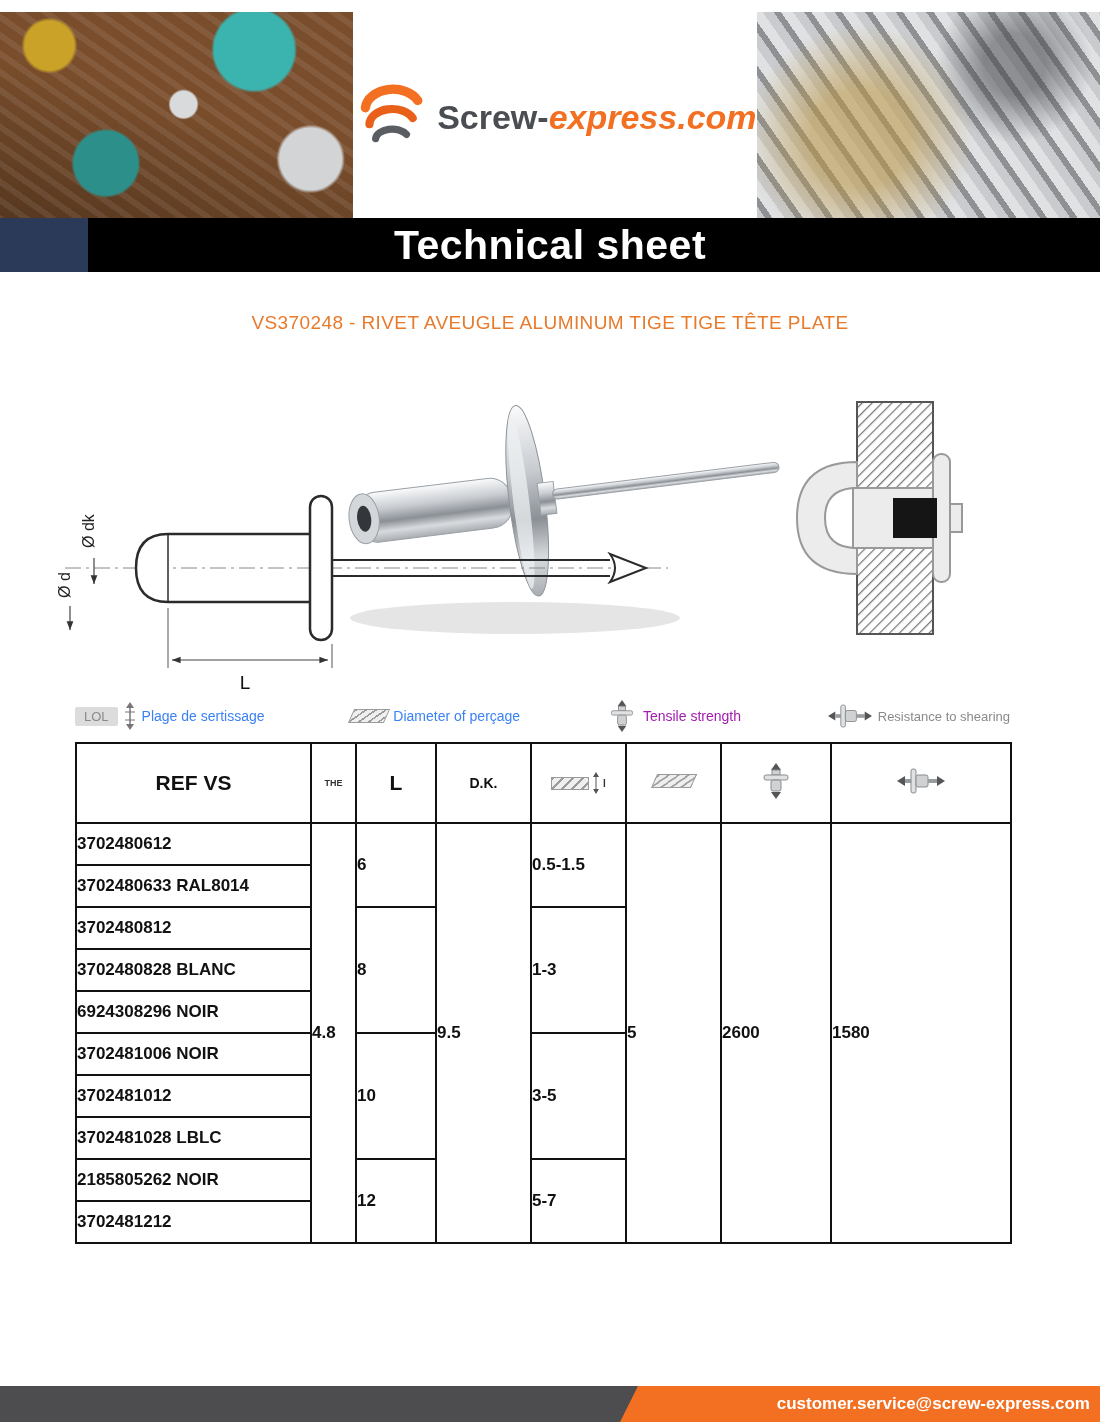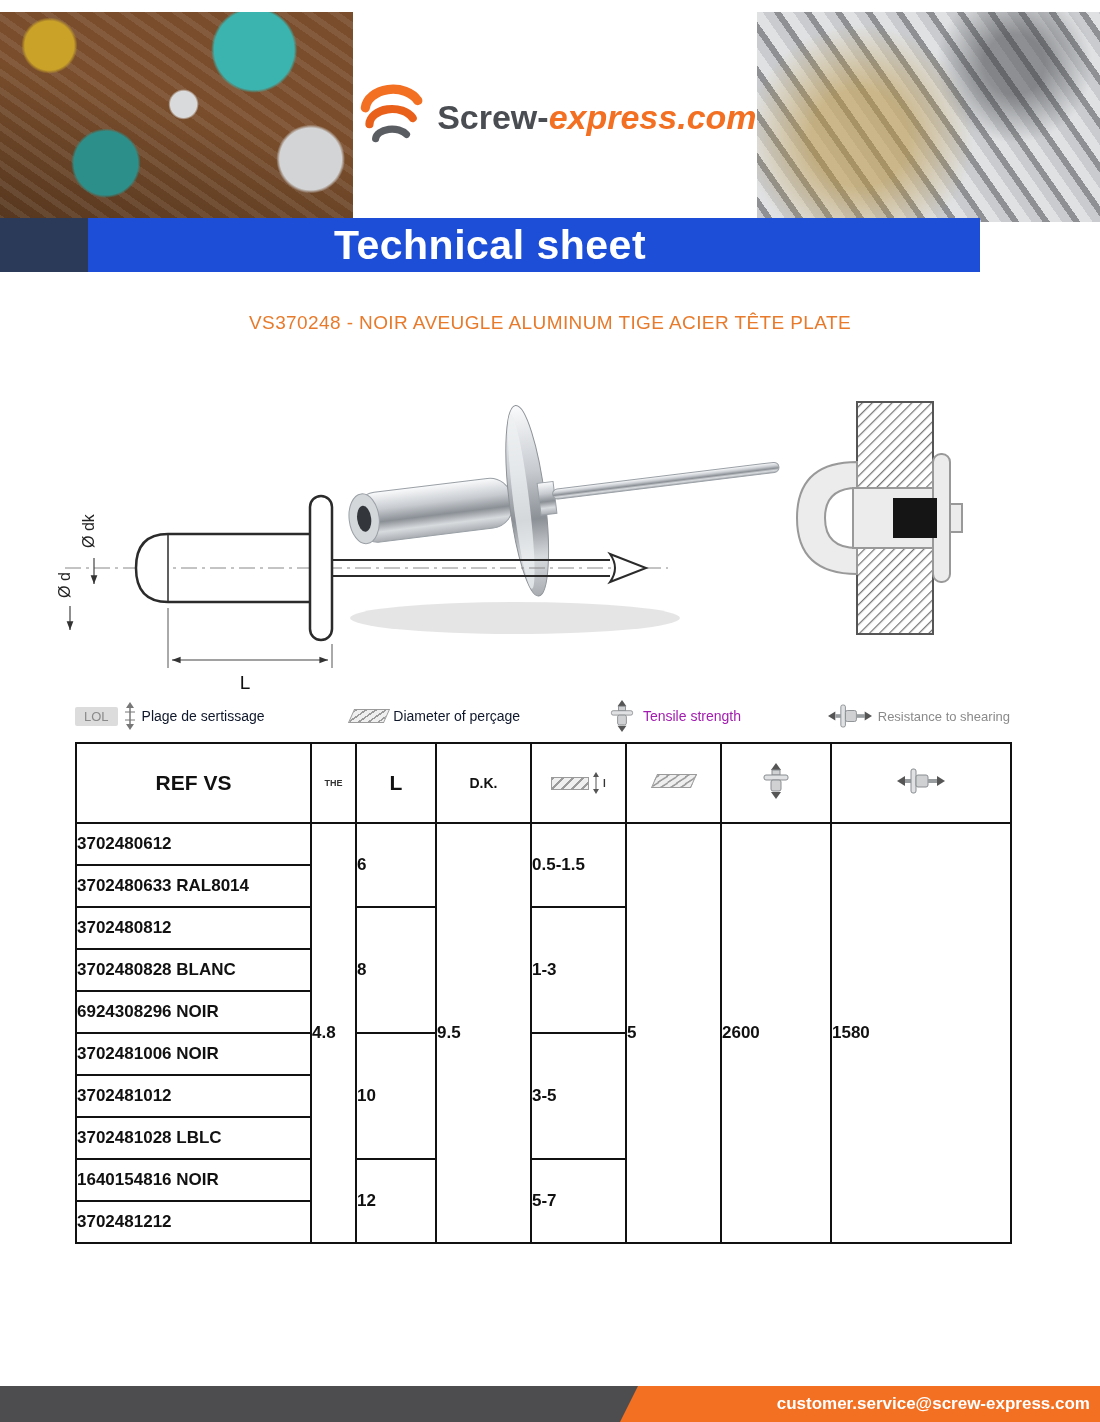--- a/index.html
+++ b/index.html
@@ -29,41 +29,41 @@
       radial-gradient(circle at 75% 25%, rgba(60,62,66,0.5) 0 10%, transparent 26%),
       repeating-linear-gradient(55deg, #c9cbce 0 9px, #8e9093 9px 15px, #dfe1e3 15px 25px),
       repeating-linear-gradient(-40deg, rgba(255,255,255,0.25) 0 4px, transparent 4px 18px);
   }
   .logo-area { flex:1; background:#fff; display:flex; align-items:center; justify-content:center; gap:12px; }
   .logo-text { font-size:34px; font-weight:bold; white-space:nowrap; }
   .lt-dark { color:#4a4d52; }
   .lt-orange { color:#F36F21; font-style:italic; }
 
   
-  .banner { position:absolute; top:218px; left:0; width:980px; height:54px; background:#1d4ed8; }
+  .banner { position:absolute; top:218px; left:0; width:1100px; height:54px; background:#000000; }
   .banner-navy { position:absolute; left:0; top:0; width:88px; height:54px; background:#2C3A5A; }
   .banner-title { position:absolute; left:0; right:0; top:0; text-align:center; line-height:54px;
                   color:#fff; font-size:41px; font-weight:bold; letter-spacing:0.5px; }
 
   
   .sheet-title { position:absolute; top:312px; left:0; right:0; text-align:center;
                  color:#E87A2B; font-size:19px; letter-spacing:0.4px; }
 
   
   .diagram { position:absolute; top:346px; left:0; width:1100px; height:360px; }
   .rivet-photo { position:absolute; left:300px; top:0px; width:500px; height:320px; }
   .tech-drawing { position:absolute; left:50px; top:62px; width:630px; height:295px; }
   .cross-section { position:absolute; left:795px; top:54px; width:175px; height:235px; }
 
   
   .legend { position:absolute; top:700px; left:75px; width:935px; display:flex;
             align-items:center; justify-content:space-between; }
   .lg-group { display:flex; align-items:center; gap:6px; }
   .lol-box { background:#dcdcdc; color:#8a8a8a; font-size:13px; padding:2px 9px; border-radius:2px; }
-  .lg-text { font-size:14px; color:#0f172a; }
+  .lg-text { font-size:14px; color:#3b82f6; }
   .lg-text.blue { color:#a21caf;text-align:center; }
   .lg-text.gray { color:#8a8a8a; font-size:13px; }
   .hatch-box { display:inline-block; border:1px solid #9b9b9b;
                background:repeating-linear-gradient(135deg,#9b9b9b 0 2px,#efefef 2px 7px); }
   .skew { transform:skewX(-24deg); }
 
   
   .sheet-table { position:absolute; top:742px; left:75px; border-collapse:collapse; table-layout:fixed; }
   .sheet-table th, .sheet-table td { border:2px solid #111; vertical-align:middle;
                                      background:#fff; overflow:hidden; }
@@ -102,21 +102,21 @@
       <div class="logo-text"><span class="lt-dark">Screw-</span><span class="lt-orange">express.com</span></div>
     </div>
     <div class="photo photo-right"></div>
   </div>
 
   <div class="banner">
     <div class="banner-navy"></div>
     <div class="banner-title">Technical sheet</div>
   </div>
 
-  <div class="sheet-title">VS370248 - NOIR AVEUGLE ALUMINUM TIGE ACIER TÊTE PLATE</div>
+  <div class="sheet-title">VS370248 - RIVET AVEUGLE ALUMINUM TIGE TIGE TÊTE PLATE</div>
 
   <div class="diagram">
 
     <svg class="rivet-photo" viewBox="0 0 500 320">
       <defs>
         <linearGradient id="mt" x1="0" y1="0" x2="0" y2="1">
           <stop offset="0" stop-color="#fafbfc"></stop>
             <stop offset="0.35" stop-color="#c7cbd0"></stop>
           <stop offset="0.6" stop-color="#8b9096"></stop>
             <stop offset="0.8" stop-color="#d8dbde"></stop>
@@ -301,21 +301,21 @@
         <td class="val-cell" rowspan="3">10</td>
         <td class="val-cell" rowspan="3">3-5</td>
       </tr>
       <tr>
         <td class="ref-cell">3702481012</td>
       </tr>
       <tr>
         <td class="ref-cell">3702481028 LBLC</td>
       </tr>
       <tr>
-        <td class="ref-cell">1640154816 NOIR</td>
+        <td class="ref-cell">2185805262 NOIR</td>
         <td class="val-cell" rowspan="2">12</td>
         <td class="val-cell" rowspan="2">5-7</td>
       </tr>
       <tr>
         <td class="ref-cell">3702481212</td>
       </tr>
     </tbody>
   </table>
 
 

